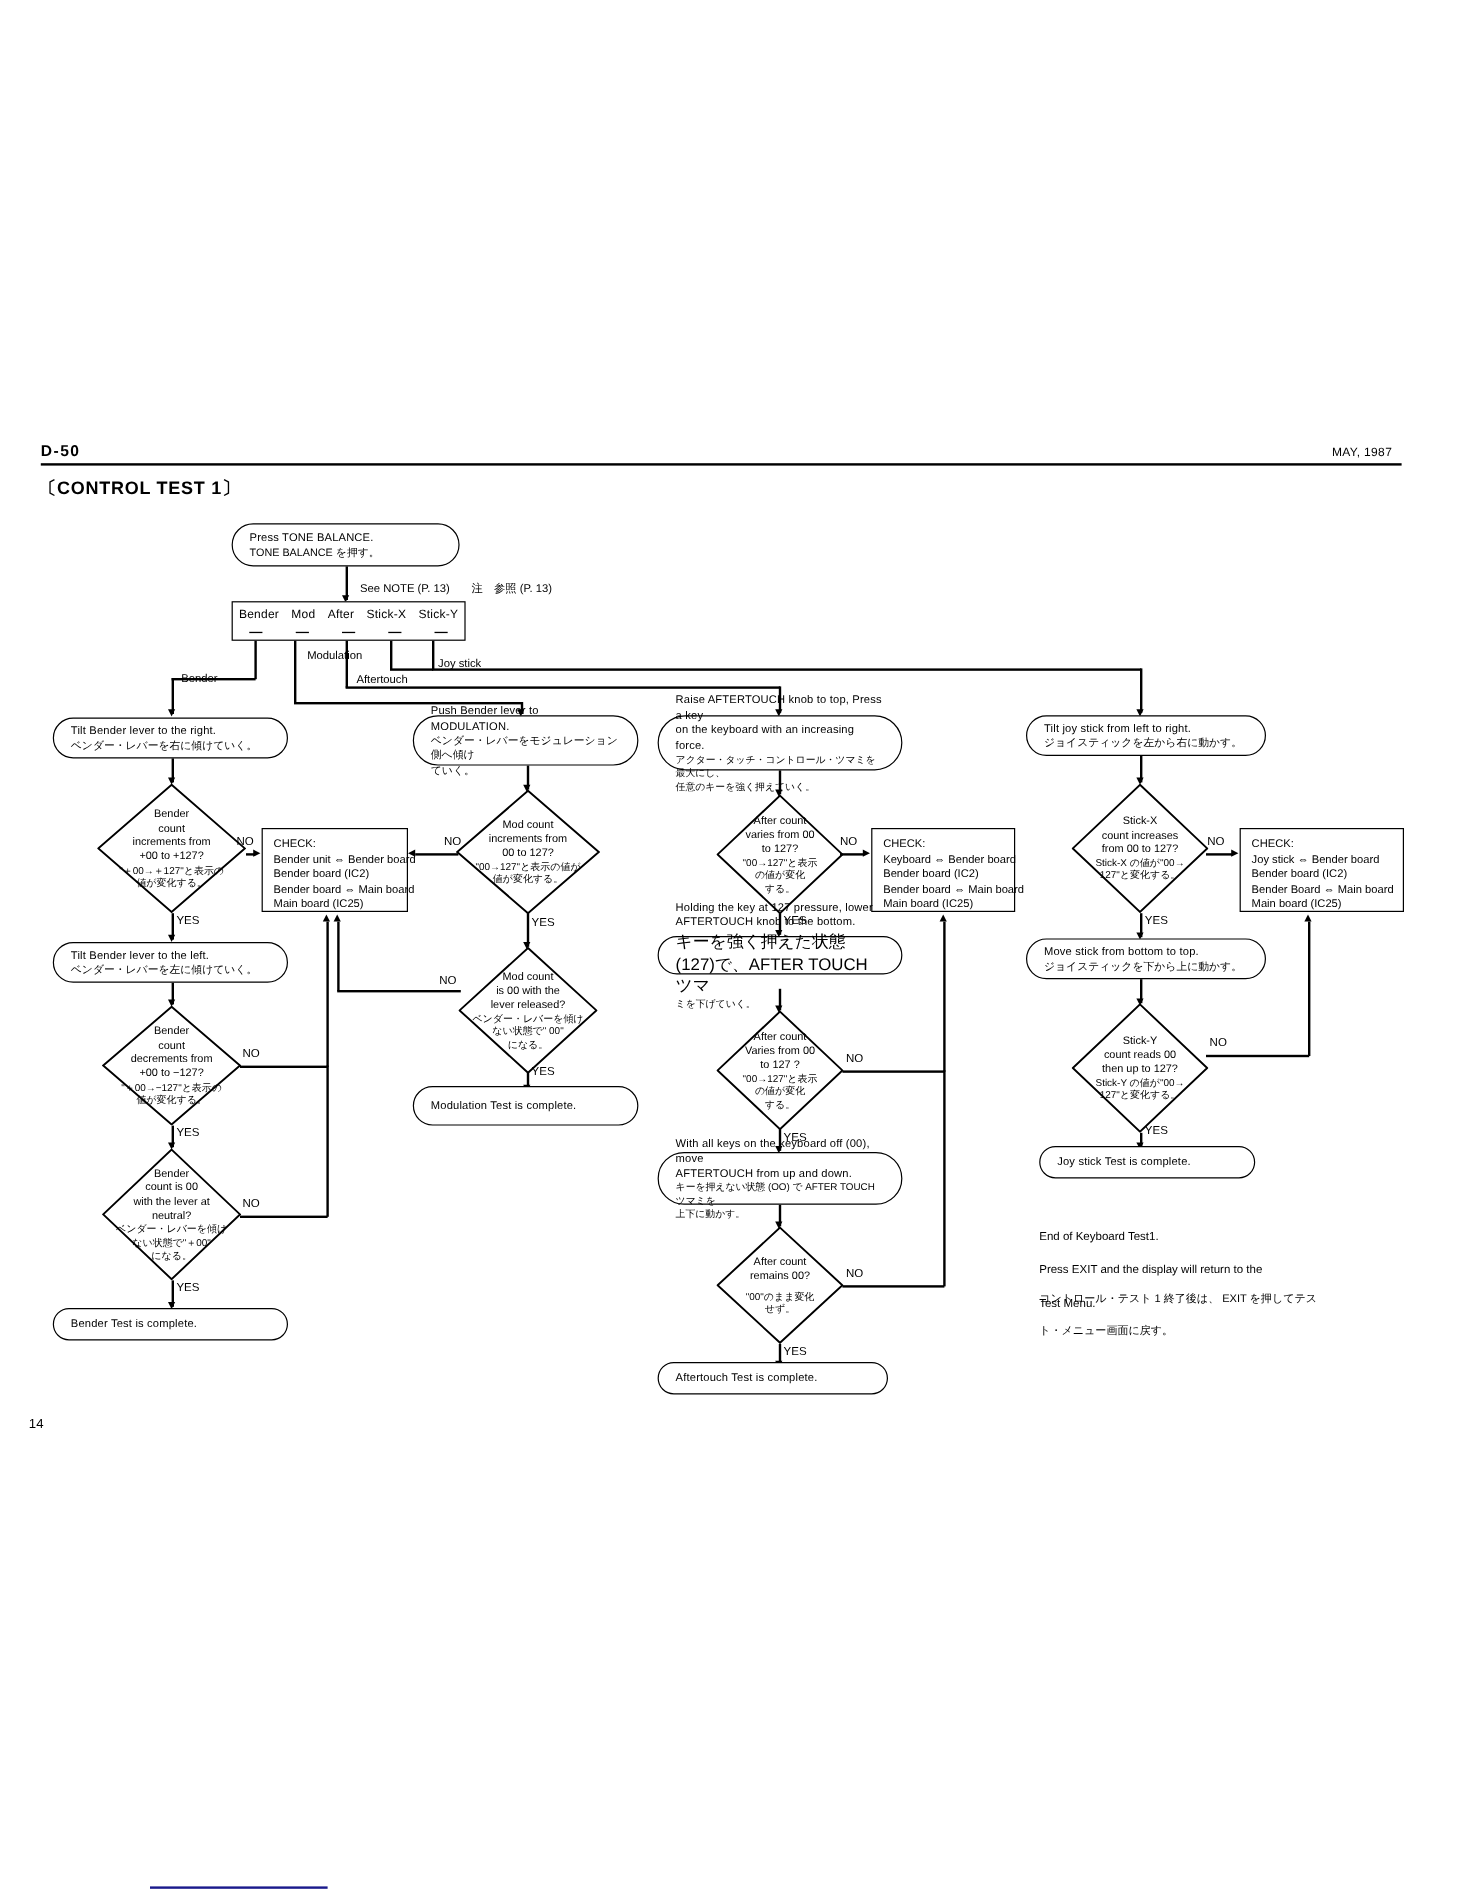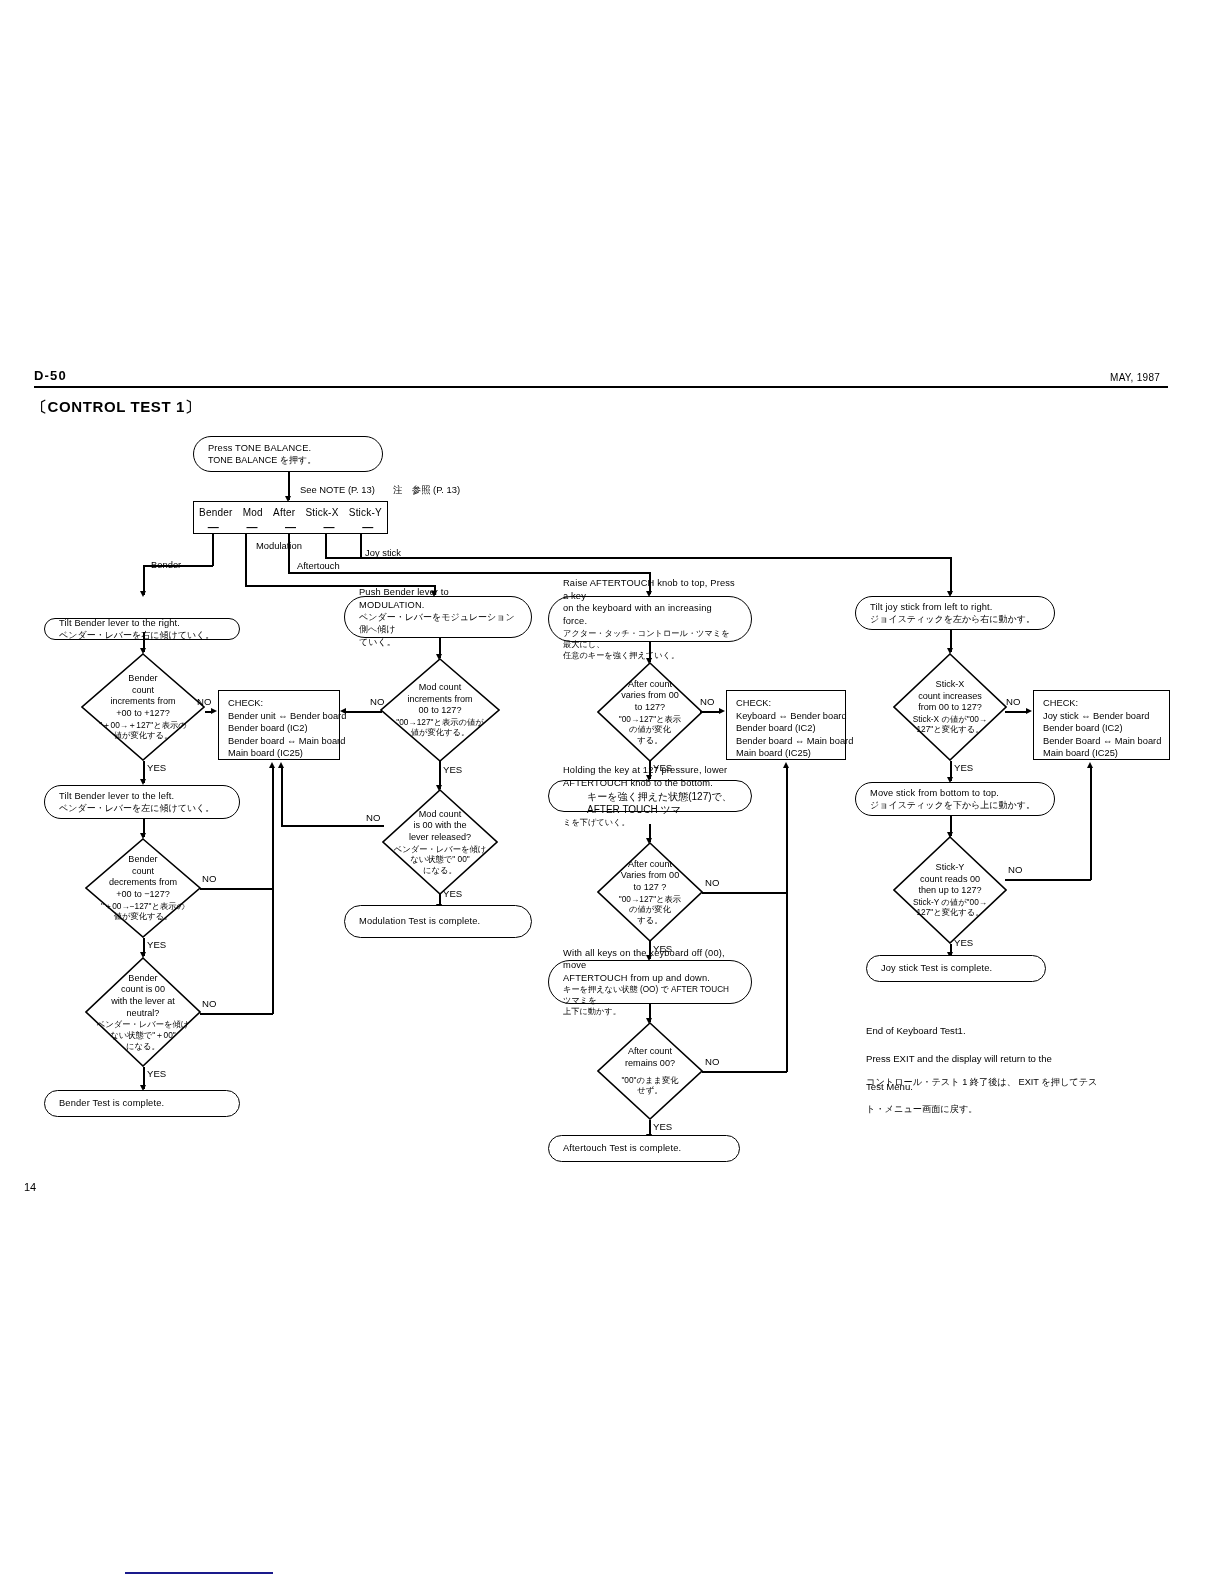--- a/index.html
+++ b/index.html
@@ -208,21 +208,21 @@
   <div class="lbl" style="left:297px; top:560px;">Aftertouch</div>
 
   <div class="ln ln-v" style="left:325px; top:534px; height:24px;"></div>
   <div class="ln ln-h" style="left:325px; top:557px; width:36px;"></div>
   <div class="ln ln-v" style="left:360px; top:534px; height:24px;"></div>
   <div class="ln ln-h" style="left:360px; top:557px; width:591px;"></div>
   <div class="ln ln-v" style="left:950px; top:557px; height:37px;"></div>
   <div class="arw arw-d" style="left:946.5px; top:591px;"></div>
   <div class="lbl" style="left:365px; top:547px;">Joy  stick</div>
 
-  <div class="node terminal" style="left:44px; top:598px; width:196px; height:22px;margin-top:20px;">
+  <div class="node terminal" style="left:44px; top:598px; width:196px; height:34px;">
     <div class="en">Tilt Bender lever to the right.</div>
     <div class="jp">ベンダー・レバーを右に傾けていく。</div>
   </div>
 
   <div class="ln ln-v" style="left:143px; top:632px; height:20px;"></div>
   <div class="arw arw-d" style="left:139.5px; top:648px;"></div>
 
   <div class="dia-wrap" style="left:81px; top:653px; width:124px; height:108px;">
     <div class="dia-shape">
       <svg viewBox="0 0 124 108" preserveAspectRatio="none">
@@ -414,21 +414,21 @@
     <div>Bender board ⇔ Main board</div>
     <div>Main board (IC25)</div>
   </div>
 
   <div class="ln ln-v" style="left:649px; top:761px; height:18px;"></div>
   <div class="arw arw-d" style="left:645.5px; top:775px;"></div>
 
   <div class="node terminal" style="left:548px; top:780px; width:204px; height:32px;">
     <div class="en">Holding  the  key  at  127  pressure,  lower</div>
     <div class="en">AFTERTOUCH knob to the bottom.</div>
-    <div class="jp" style="font-size:10px;margin-left:24px;">キーを強く押えた状態(127)で、AFTER TOUCH ツマ</div>
+    <div class="jp" style="font-size:14px;">キーを強く押えた状態(127)で、AFTER TOUCH ツマ</div>
     <div class="jp" style="font-size:8.2px;">ミを下げていく。</div>
   </div>
 
   <div class="ln ln-v" style="left:649px; top:824px; height:18px;"></div>
   <div class="arw arw-d" style="left:645.5px; top:838px;"></div>
 
   <div class="dia-wrap" style="left:597px; top:842px; width:106px; height:100px;">
     <div class="dia-shape">
       <svg viewBox="0 0 106 100" preserveAspectRatio="none">
         <polygon points="53,1 105,50 53,99 1,50" fill="#fff" stroke="#000" stroke-width="1.6"></polygon>

